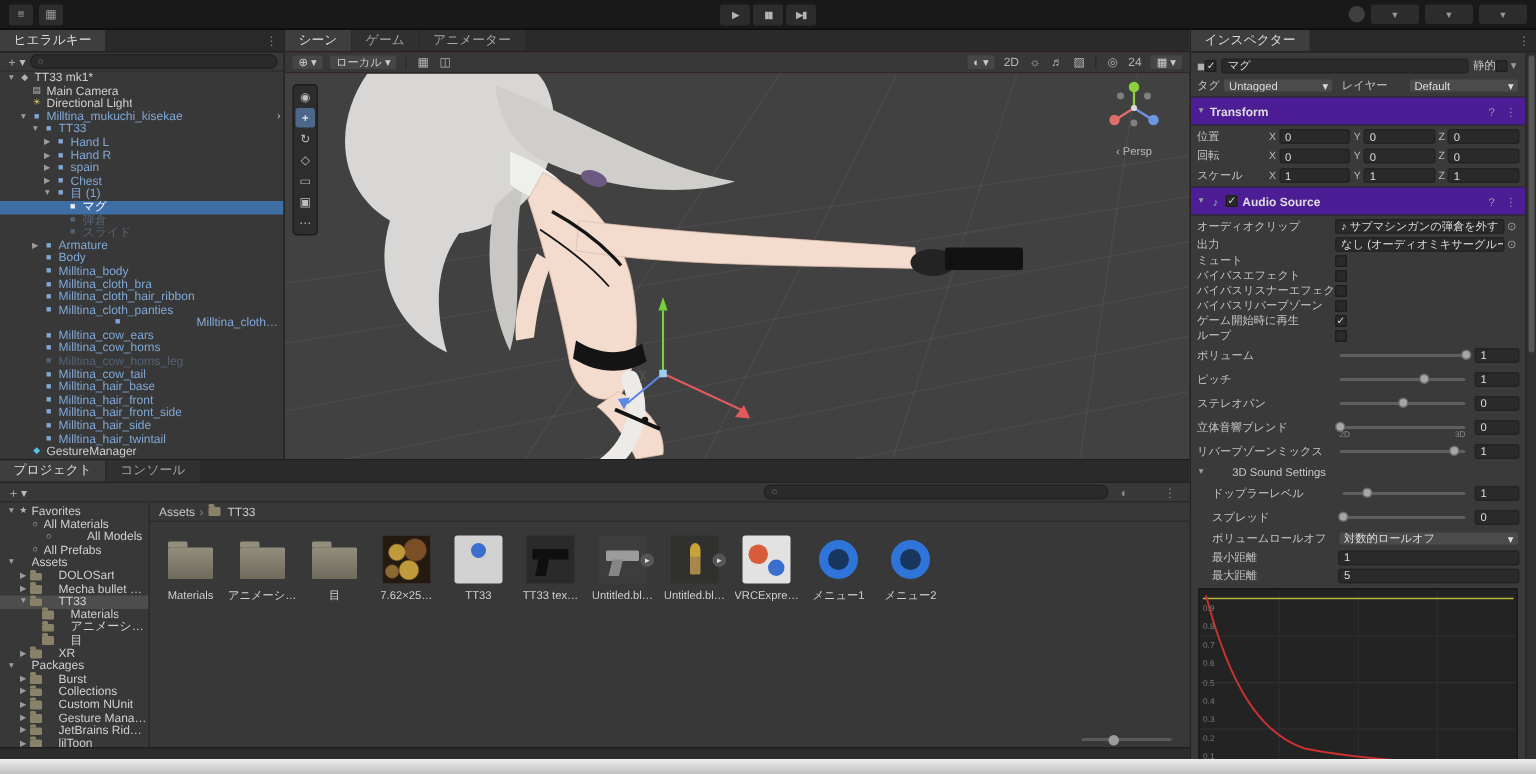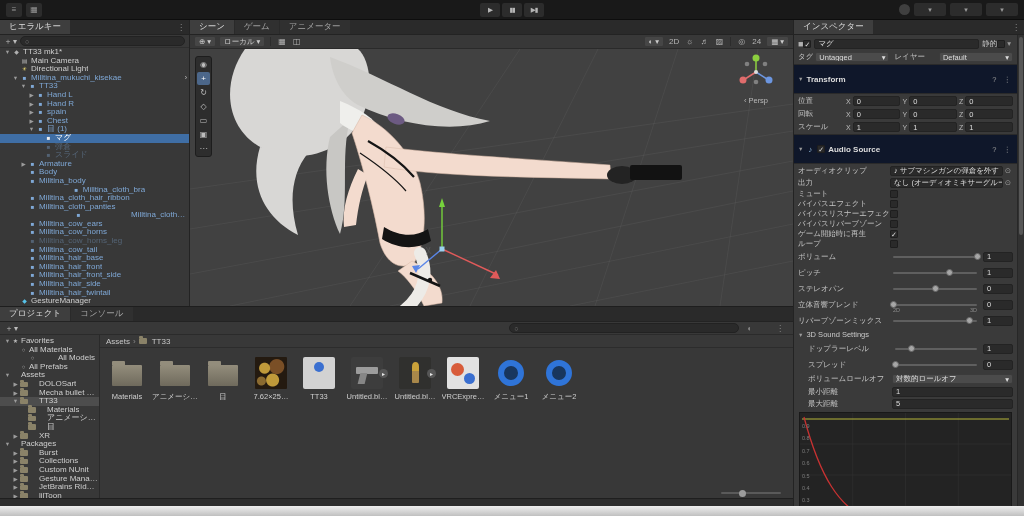--- a/index.html
+++ b/index.html
@@ -63,38 +63,38 @@
 
 
 .inspector{position:absolute;left:793px;top:20px;width:231px;height:486px;background:#3a3a3a;border-left:1px solid #232323;overflow:hidden}
 .insp-content{position:absolute;left:0;top:15px;right:7px;bottom:0;overflow:hidden}
 .insp-row{display:flex;align-items:center;margin:1px 4px;position:relative}
 .prop{width:92px;flex:none;font-size:7.5px;color:#c4c4c4;white-space:nowrap;overflow:hidden}
 .field{background:#2a2a2a;border:1px solid #232323;border-radius:2px;height:10px;display:flex;align-items:center;padding:0 3px;font-size:7.5px;color:#ddd;white-space:nowrap;overflow:hidden}
 .selectbox{background:#4b4b4b;border:1px solid #3b3b3b;border-radius:2px;height:10px;display:flex;align-items:center;justify-content:space-between;padding:0 3px;font-size:7.5px;color:#ddd;white-space:nowrap;overflow:hidden;gap:2px}
 .chk{width:8px;height:8px;background:#2a2a2a;border:1px solid #1e1e1e;border-radius:1px;font-size:7px;line-height:7px;color:#ddd;text-align:center;flex:none}
 .chk.on::before{content:"✓"}
-.comp-hdr{display:flex;align-items:center;gap:3px;height:30px;background:#0f172a;border-top:1px solid #2a2a2a;border-bottom:1px solid #2a2a2a;padding:0 4px;font-size:8px;font-weight:bold;color:#ddd}
+.comp-hdr{display:flex;align-items:center;gap:3px;height:20px;background:#4c1d95;border-top:1px solid #2a2a2a;border-bottom:1px solid #2a2a2a;padding:0 4px;font-size:8px;font-weight:bold;color:#ddd}
 .hdr-fold{font-size:5.5px;color:#9c9c9c}
 .hdr-spacer{flex:1}
 .hdr-mini{font-weight:normal;color:#9a9a9a;font-size:7.5px;padding:0 2px}
 .name-row{height:13px;margin-top:2px}
 .name-field{flex:1;margin:0 3px}
 .tr-row{height:12px}
 .tprop{width:46px;flex:none;font-size:7.5px;color:#c4c4c4;white-space:nowrap}
 .axis{font-size:7px;color:#bbb;margin:0 2px;flex:none}
 .axf{flex:1;min-width:0}
 .chk-row{height:9px}
 .sl-row{height:15px}
 .sl-track{position:relative;flex:1;height:2px;background:#5f5f5f;border-radius:1px;margin:0 3px}
 .sl-thumb{position:absolute;top:-2.5px;left:var(--pct,0%);width:7px;height:7px;margin-left:-3.5px;border-radius:50%;background:#a6a6a6;border:1px solid #686868}
 .sl-sub{position:absolute;top:3px;font-size:5.5px;color:#8a8a8a}
 .sl-sub.l{left:0}.sl-sub.r{right:0}
 .valbox{width:30px;flex:none;margin-left:3px}
-.fold-row{height:11px;font-size:7.5px;color:#c9c9c9;display:flex;align-items:center;gap:3px;margin:0 4px}
+.fold-row{height:11px;font-size:7.5px;color:#c9c9c9;display:flex;align-items:center;gap:18px;margin:0 4px}
 .ind{padding-left:10px}
 .graph{position:relative;margin:3px 5px 0 5px;height:126px;background:#232323;border:1px solid #191919}
 .gtick{position:absolute;left:2px;top:var(--pct,0%);font-size:5.5px;color:#7c7c7c}
 .insp-scroll{position:absolute;right:0;top:15px;width:7px;bottom:0;background:#313131;border-left:1px solid #272727}
 .insp-thumb{position:absolute;left:1px;right:1px;top:2px;height:42%;background:#575757;border-radius:3px}
 
 
 .project{position:absolute;left:0;top:306px;width:793px;height:192px;background:#383838;border-top:1px solid #1e1e1e}
 .proj-toolbar{height:13px;display:flex;align-items:center;gap:4px;padding:0 5px;border-bottom:1px solid #2b2b2b}
 .proj-body{position:absolute;top:28px;left:0;right:0;bottom:0;display:flex}
@@ -275,21 +275,21 @@
           <span class="ticon ic-blue">■</span>
           <span class="tlabel">Body</span>
           <span class="edge"></span>
         </div>
         <div class="trow blue" style="padding-left: 19px;">
           <span class="arr"></span>
           <span class="ticon ic-blue">■</span>
           <span class="tlabel">Milltina_body</span>
           <span class="edge"></span>
         </div>
-        <div class="trow blue" style="padding-left: 19px; justify-content: center;">
+        <div class="trow blue" style="padding-left: 19px;">
           <span class="arr"></span>
           <span class="ticon ic-blue">■</span>
           <span class="tlabel">Milltina_cloth_bra</span>
           <span class="edge"></span>
         </div>
         <div class="trow blue" style="padding-left: 19px;">
           <span class="arr"></span>
           <span class="ticon ic-blue">■</span>
           <span class="tlabel">Milltina_cloth_hair_ribbon</span>
           <span class="edge"></span>
@@ -914,20 +914,27 @@
             </div>
             <div class="tile">
               <div class="tile-icon">
                 <div class="ic-prefab"></div>
 
               </div>
               <span class="tile-label">TT33</span>
             </div>
             <div class="tile">
               <div class="tile-icon">
+                <div class="ic-guntex"></div>
+
+              </div>
+              <span class="tile-label">TT33 tex…</span>
+            </div>
+            <div class="tile">
+              <div class="tile-icon">
                 <div class="ic-model"></div>
                 <span class="expander show"></span>
               </div>
               <span class="tile-label">Untitled.bl…</span>
             </div>
             <div class="tile">
               <div class="tile-icon">
                 <div class="ic-bullet"></div>
                 <span class="expander show"></span>
               </div>

